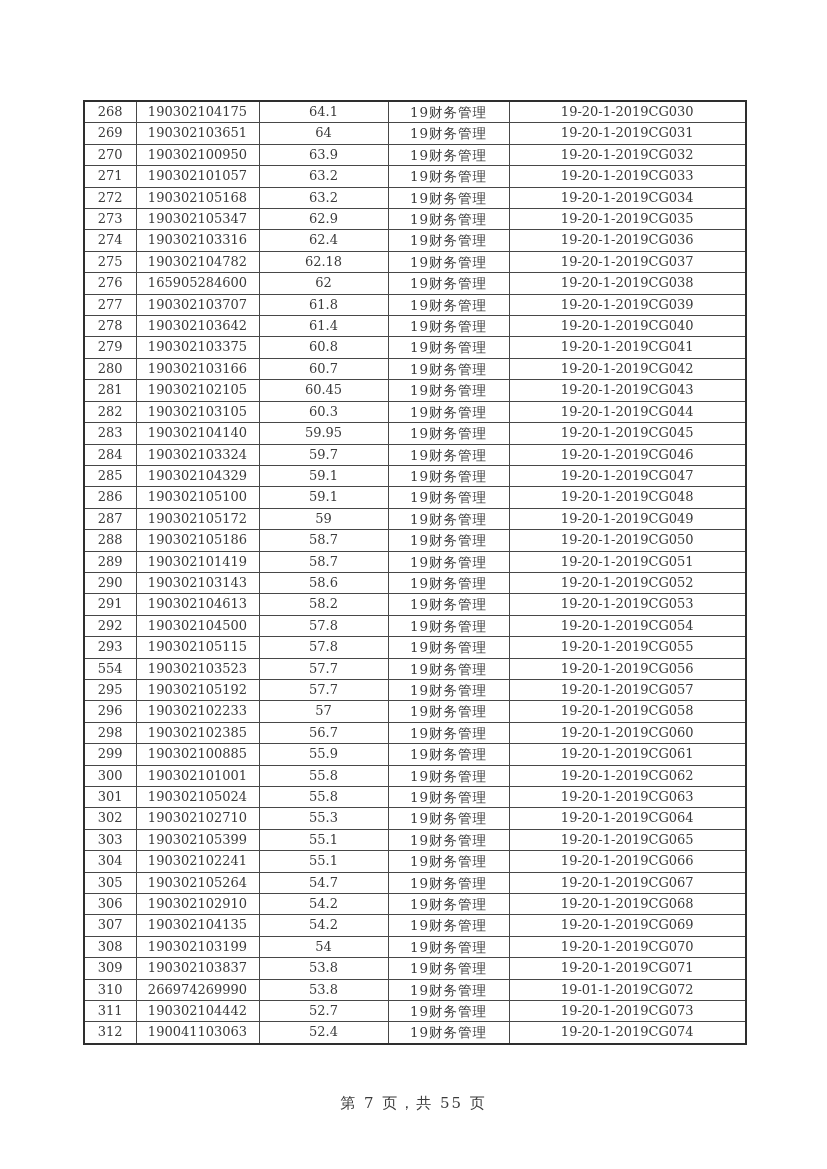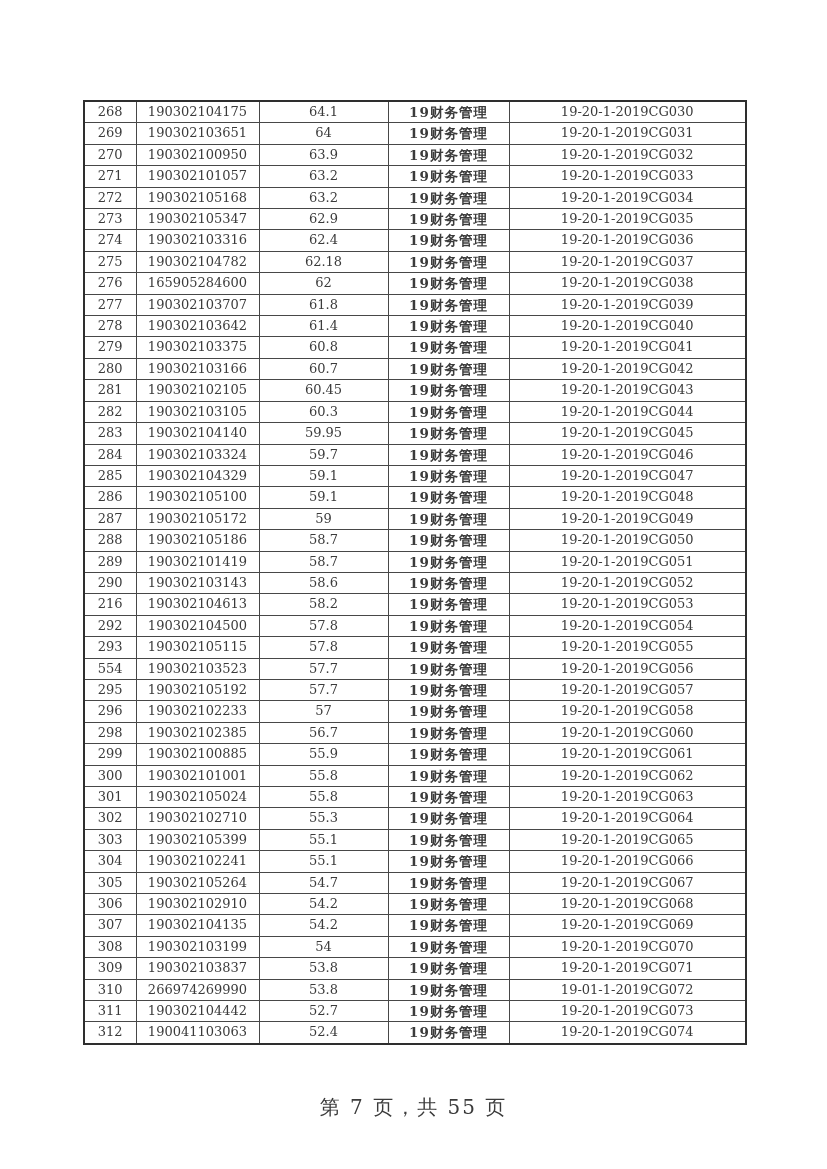--- a/index.html
+++ b/index.html
@@ -33,29 +33,28 @@
     vertical-align: middle;
     font-size: 13px;
     line-height: 20.4px;
     color: #3b3b3b;
     white-space: nowrap;
     overflow: hidden;
   }
   table.results td.cjk {
     font-size: 13.5px;
     letter-spacing: 1px;
-    font-weight: bold;
   }
   .footer {
     position: absolute;
     left: 0;
     top: 1094px;
     width: 100%;
     text-align: center;
-    font-size: 20px;
+    font-size: 15px;
     letter-spacing: 2px;
     color: #3b3b3b;
   }
 </style>
 </head>
 <body>
 
 <div class="page">
 
   <table class="results">
@@ -245,21 +244,21 @@
 
     <tr>
       <td>290</td>
       <td>190302103143</td>
       <td>58.6</td>
       <td class="cjk">19财务管理</td>
       <td>19-20-1-2019CG052</td>
     </tr>
 
     <tr>
-      <td>216</td>
+      <td>291</td>
       <td>190302104613</td>
       <td>58.2</td>
       <td class="cjk">19财务管理</td>
       <td>19-20-1-2019CG053</td>
     </tr>
 
     <tr>
       <td>292</td>
       <td>190302104500</td>
       <td>57.8</td>

